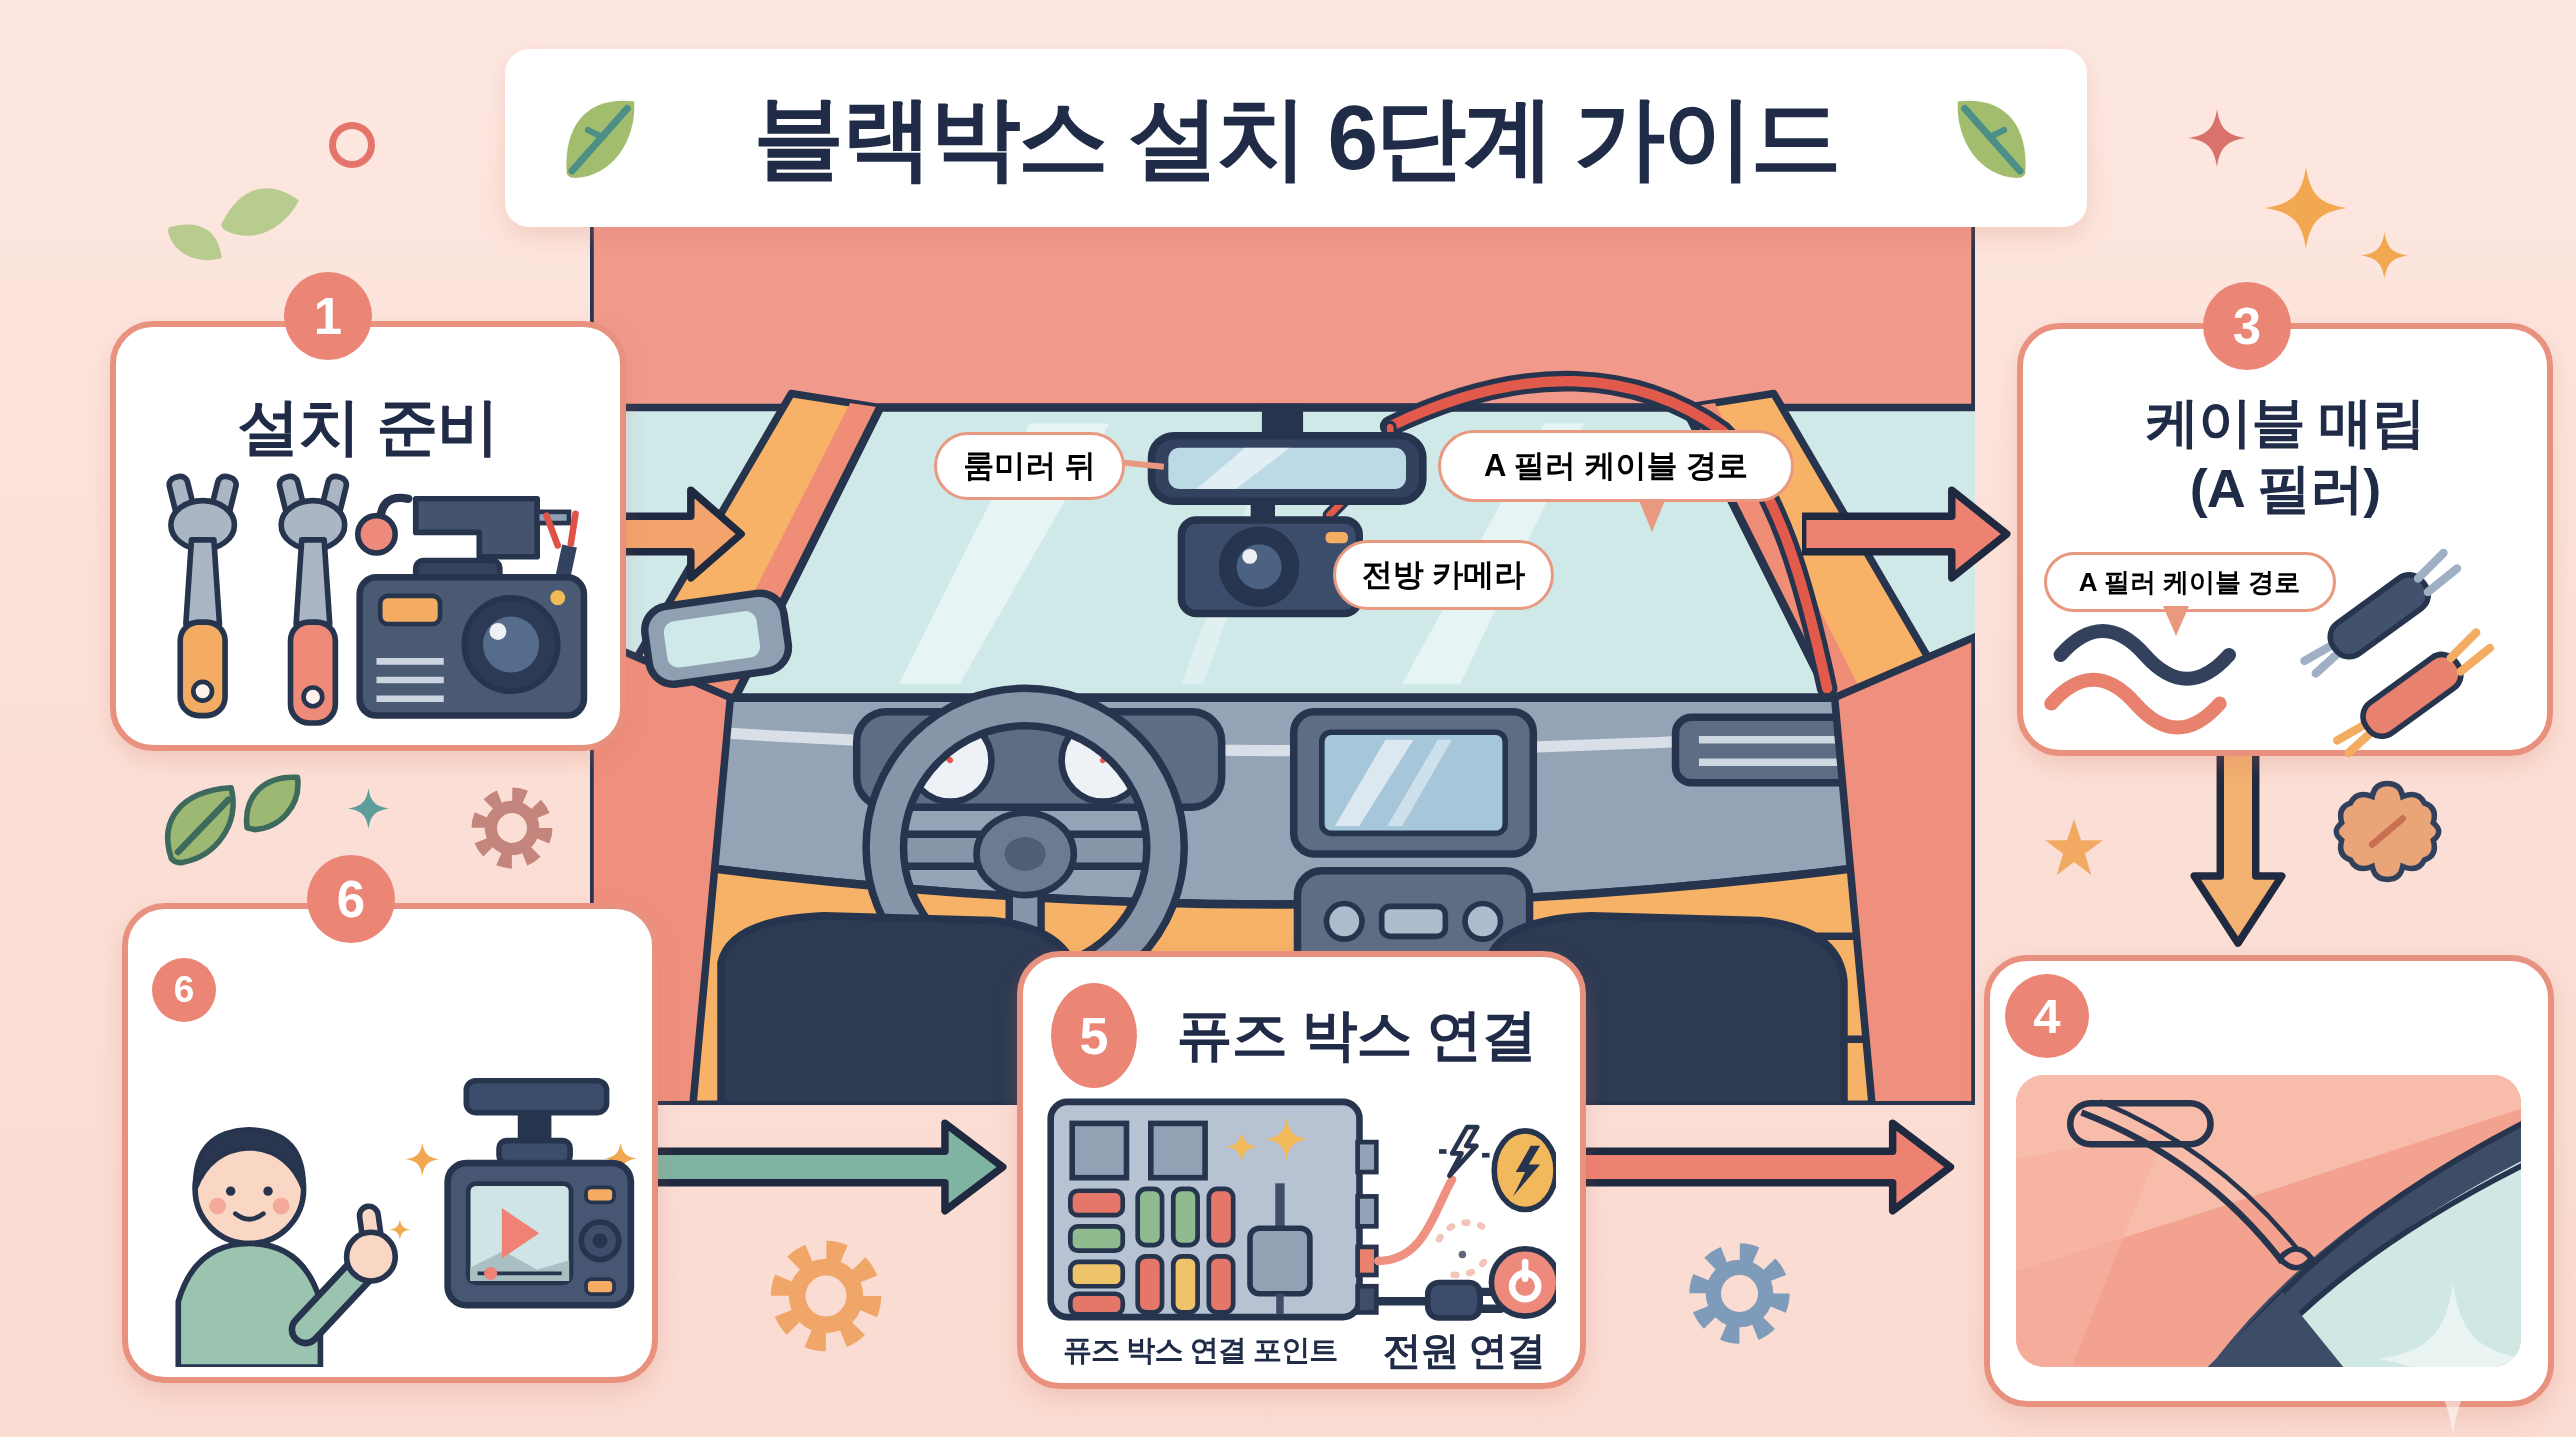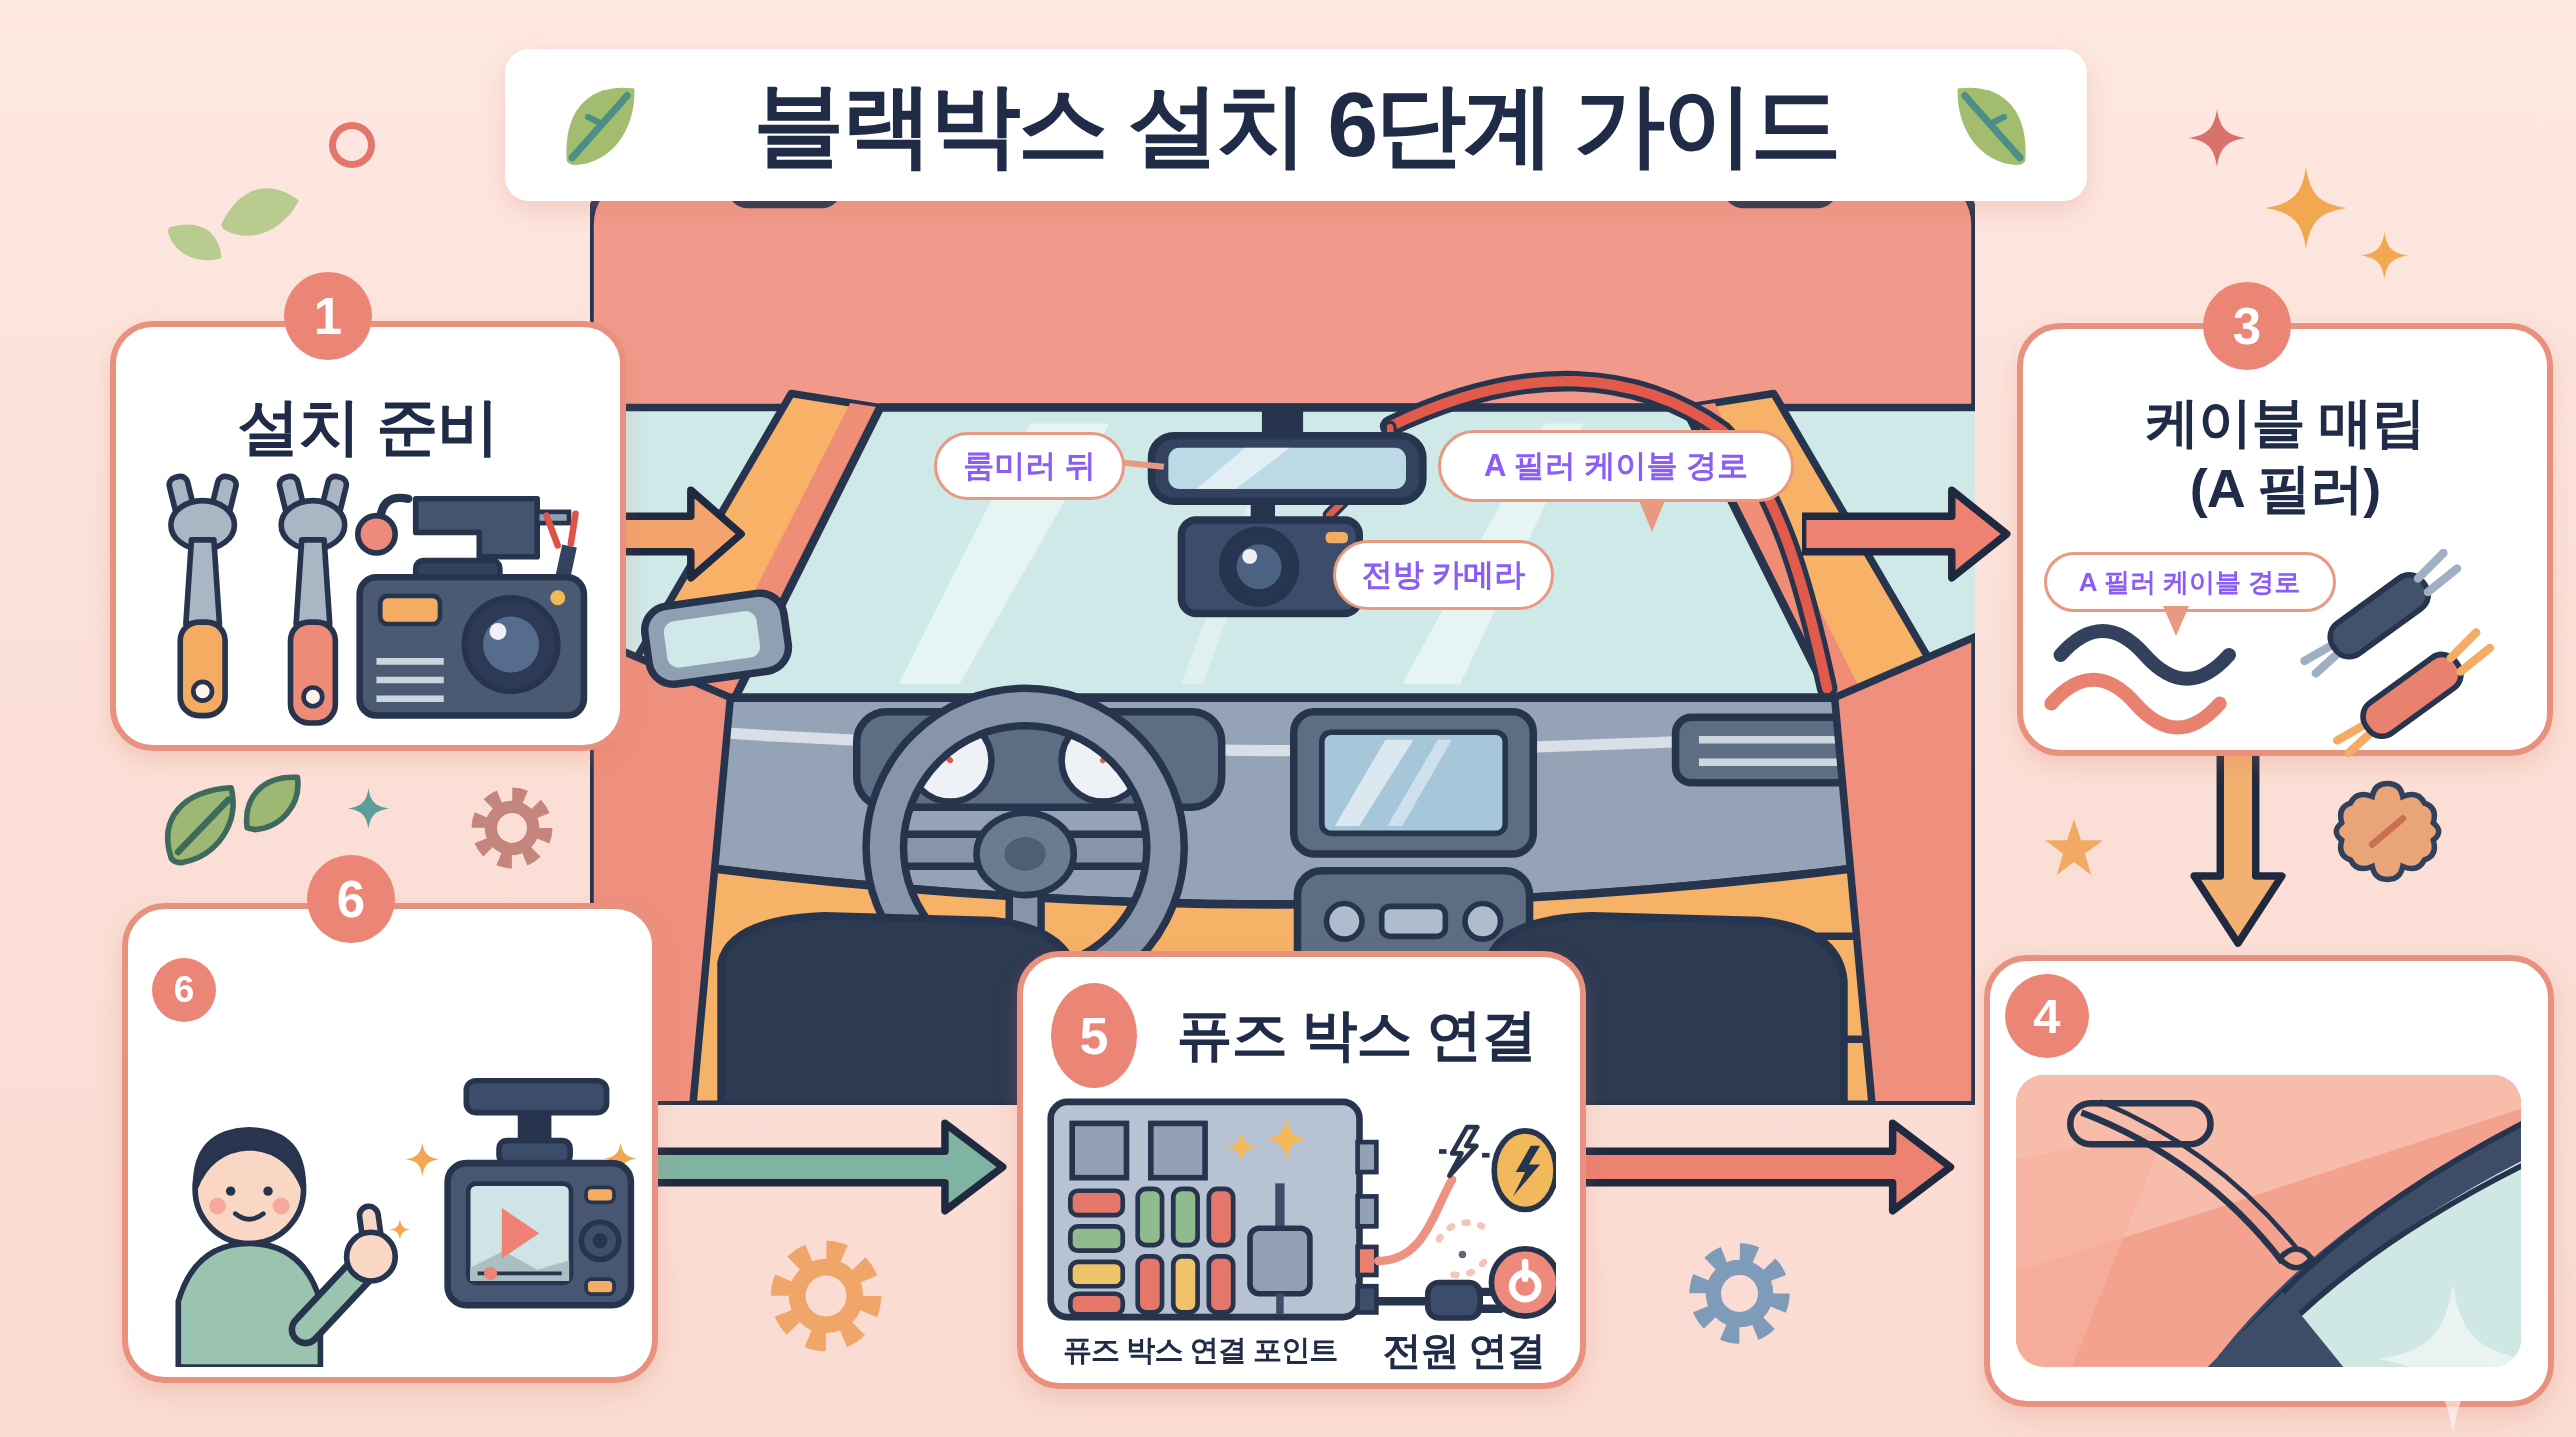--- a/index.html
+++ b/index.html
@@ -5,21 +5,21 @@
   html,body{margin:0;padding:0;background:#f8ded6;}
   #canvas{position:relative;width:2576px;height:1438px;overflow:hidden;
     background:linear-gradient(180deg,#fde8e1 0%,#fbdfd6 55%,#fadbd2 100%);
     font-family:"Liberation Sans",sans-serif;color:#222f49;}
   .abs{position:absolute;}
   .card{background:#ffffff;border:6.6px solid #e9917f;border-radius:43px;
     box-shadow:0 9.4px 22.5px rgba(214,120,96,.22);}
   .badge{background:#eb8576;color:#fff;border-radius:50%;display:flex;
     align-items:center;justify-content:center;font-weight:800;}
   .pill{background:#fff;border:3.7px solid #e9997f;border-radius:41px;display:flex;
-    align-items:center;justify-content:center;font-weight:800;color:#8b5cf6;white-space:nowrap;}
+    align-items:center;justify-content:center;font-weight:800;color:#000000;white-space:nowrap;}
   .ttl{font-weight:800;color:#202c47;letter-spacing:-0.9px;text-align:center;white-space:nowrap;}
   .hdr-row{display:flex;align-items:center;gap:15px;}
   svg{display:block;}
 </style>
 </head>
 <body>
 
 <div id="canvas">
 
   <svg width="0" height="0" style="position:absolute">
@@ -127,21 +127,21 @@
     <span>룸미러 뒤</span>
   </div>
   <div class="abs" style="left:1636px;top:493px;width:0;height:0;border-left:16px solid transparent;border-right:16px solid transparent;border-top:39px solid #e9997f"></div>
   <div class="abs pill" style="left:1438px;top:430px;width:350px;height:66px;font-size:31px">
     <span>A 필러 케이블 경로</span>
   </div>
   <div class="abs pill" style="left:1333px;top:540px;width:215px;height:64px;font-size:31px">
     <span>전방 카메라</span>
   </div>
 
-  <div class="abs card" style="left:505px;top:49px;width:1582px;height:152px;border-radius:24px;border-width:0;display:flex;align-items:center;padding:0 51px;box-sizing:border-box">
+  <div class="abs card" style="left:505px;top:49px;width:1582px;height:178px;border-radius:24px;border-width:0;display:flex;align-items:center;padding:0 51px;box-sizing:border-box">
     <svg width="89" height="108" viewBox="0 0 100 110">
       <use href="#leaf" fill="#a3bd6f"></use>
       <line x1="80" y1="22" x2="18" y2="92" stroke="#4c8f86" stroke-width="8" stroke-linecap="round"></line>
       <line x1="52" y1="54" x2="36" y2="46" stroke="#4c8f86" stroke-width="7" stroke-linecap="round"></line>
     </svg>
     <div class="ttl" style="flex:1;font-size:91px;letter-spacing:-2.8px">블랙박스 설치 6단계 가이드</div>
     <svg width="89" height="108" viewBox="0 0 100 110" style="transform:scaleX(-1)">
       <use href="#leaf" fill="#a3bd6f"></use>
       <line x1="80" y1="22" x2="18" y2="92" stroke="#4c8f86" stroke-width="8" stroke-linecap="round"></line>
       <line x1="52" y1="54" x2="36" y2="46" stroke="#4c8f86" stroke-width="7" stroke-linecap="round"></line>

